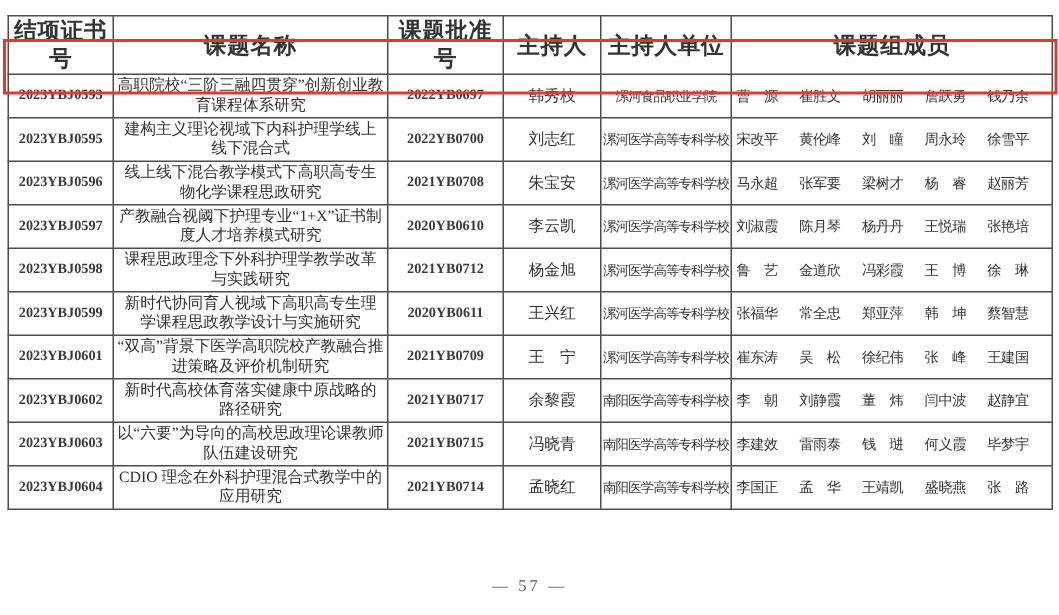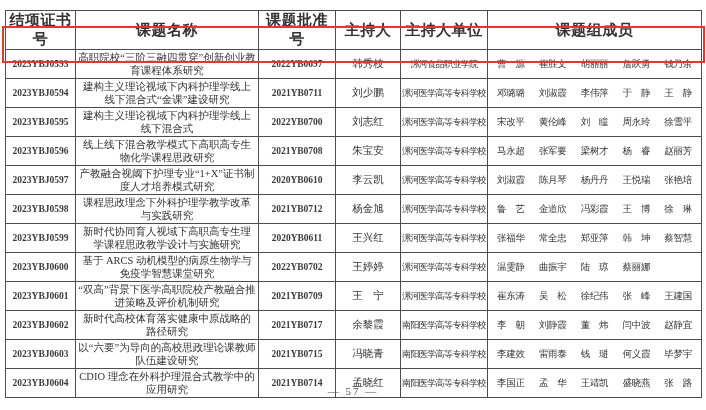--- a/index.html
+++ b/index.html
@@ -41,21 +41,21 @@
     font-size:9.5px;font-weight:bold;text-align:center;color:#3a3a3a;
     white-space:nowrap;
   }
   td.host{
     font-size:10.5px;text-align:center;color:#333;white-space:nowrap;
   }
   td.unit{
     font-size:9px;text-align:center;padding:0 1px;color:#333;
     letter-spacing:-0.6px;white-space:nowrap;
   }
-  td.members{padding:0 3px;text-align:center;}
+  td.members{padding:0 3px;}
   .mgrid{
     display:grid;grid-template-columns:repeat(5,1fr);
     align-items:center;column-gap:2px;
   }
   .mgrid span{
     font-size:9.5px;color:#333;white-space:nowrap;
     letter-spacing:-0.3px;
   }
   .highlight{
     position:absolute;left:2px;top:26px;width:699px;height:33px;
@@ -102,36 +102,20 @@
             <div class="mgrid">
               <span>曹　源</span>
               <span>崔胜文</span>
               <span>胡丽丽</span>
               <span>詹跃勇</span>
               <span>钱乃余</span>
             </div>
           </td>
         </tr>
         <tr>
-          <td class="cert">2023YBJ0594</td>
-          <td class="title">建构主义理论视域下内科护理学线上线下混合式“金课”建设研究</td>
-          <td class="approval">2021YB0711</td>
-          <td class="host">刘少鹏</td>
-          <td class="unit">漯河医学高等专科学校</td>
-          <td class="members">
-            <div class="mgrid">
-              <span>邓璐璐</span>
-              <span>刘淑霞</span>
-              <span>李伟萍</span>
-              <span>于　静</span>
-              <span>王　静</span>
-            </div>
-          </td>
-        </tr>
-        <tr>
           <td class="cert">2023YBJ0595</td>
           <td class="title">建构主义理论视域下内科护理学线上线下混合式</td>
           <td class="approval">2022YB0700</td>
           <td class="host">刘志红</td>
           <td class="unit">漯河医学高等专科学校</td>
           <td class="members">
             <div class="mgrid">
               <span>宋改平</span>
               <span>黄伦峰</span>
               <span>刘　瞳</span>
@@ -198,35 +182,20 @@
             <div class="mgrid">
               <span>张福华</span>
               <span>常全忠</span>
               <span>郑亚萍</span>
               <span>韩　坤</span>
               <span>蔡智慧</span>
             </div>
           </td>
         </tr>
         <tr>
-          <td class="cert">2023YBJ0600</td>
-          <td class="title">基于 ARCS 动机模型的病原生物学与免疫学智慧课堂研究</td>
-          <td class="approval">2022YB0702</td>
-          <td class="host">王婷婷</td>
-          <td class="unit">漯河医学高等专科学校</td>
-          <td class="members">
-            <div class="mgrid">
-              <span>温雯静</span>
-              <span>曲振宇</span>
-              <span>陆　琼</span>
-              <span>蔡丽娜</span>
-            </div>
-          </td>
-        </tr>
-        <tr>
           <td class="cert">2023YBJ0601</td>
           <td class="title">“双高”背景下医学高职院校产教融合推进策略及评价机制研究</td>
           <td class="approval">2021YB0709</td>
           <td class="host">王　宁</td>
           <td class="unit">漯河医学高等专科学校</td>
           <td class="members">
             <div class="mgrid">
               <span>崔东涛</span>
               <span>吴　松</span>
               <span>徐纪伟</span>

